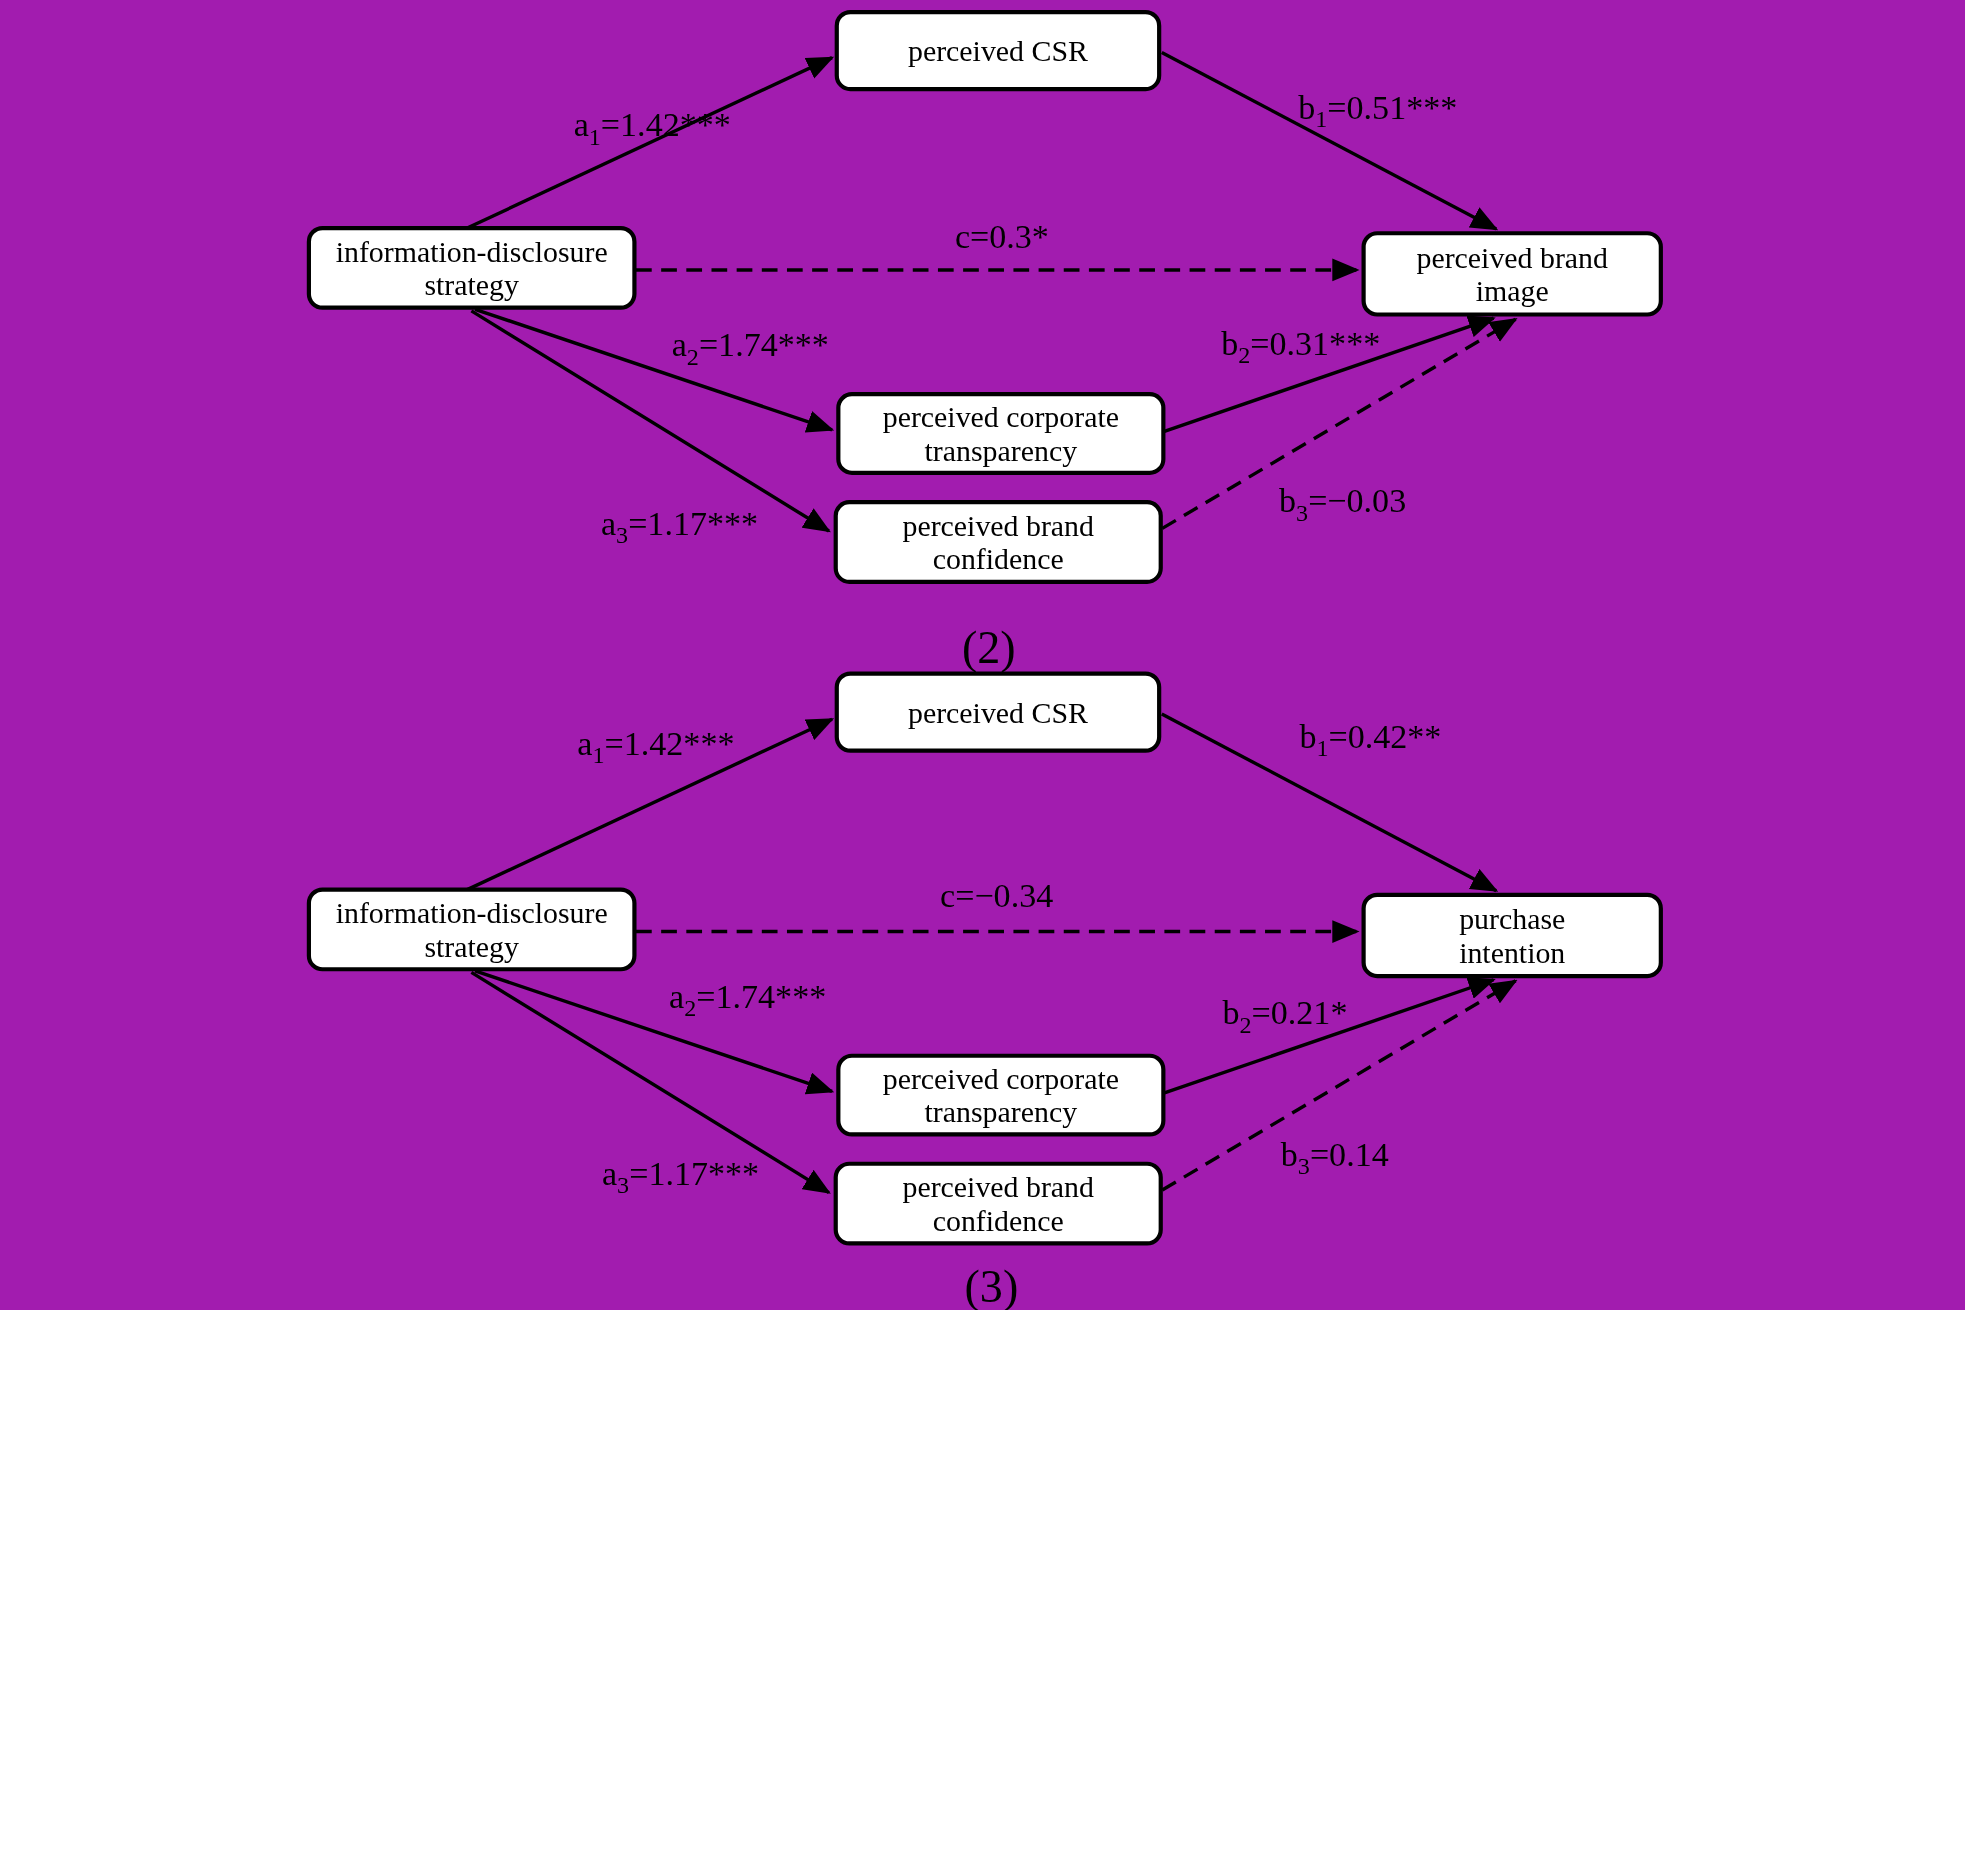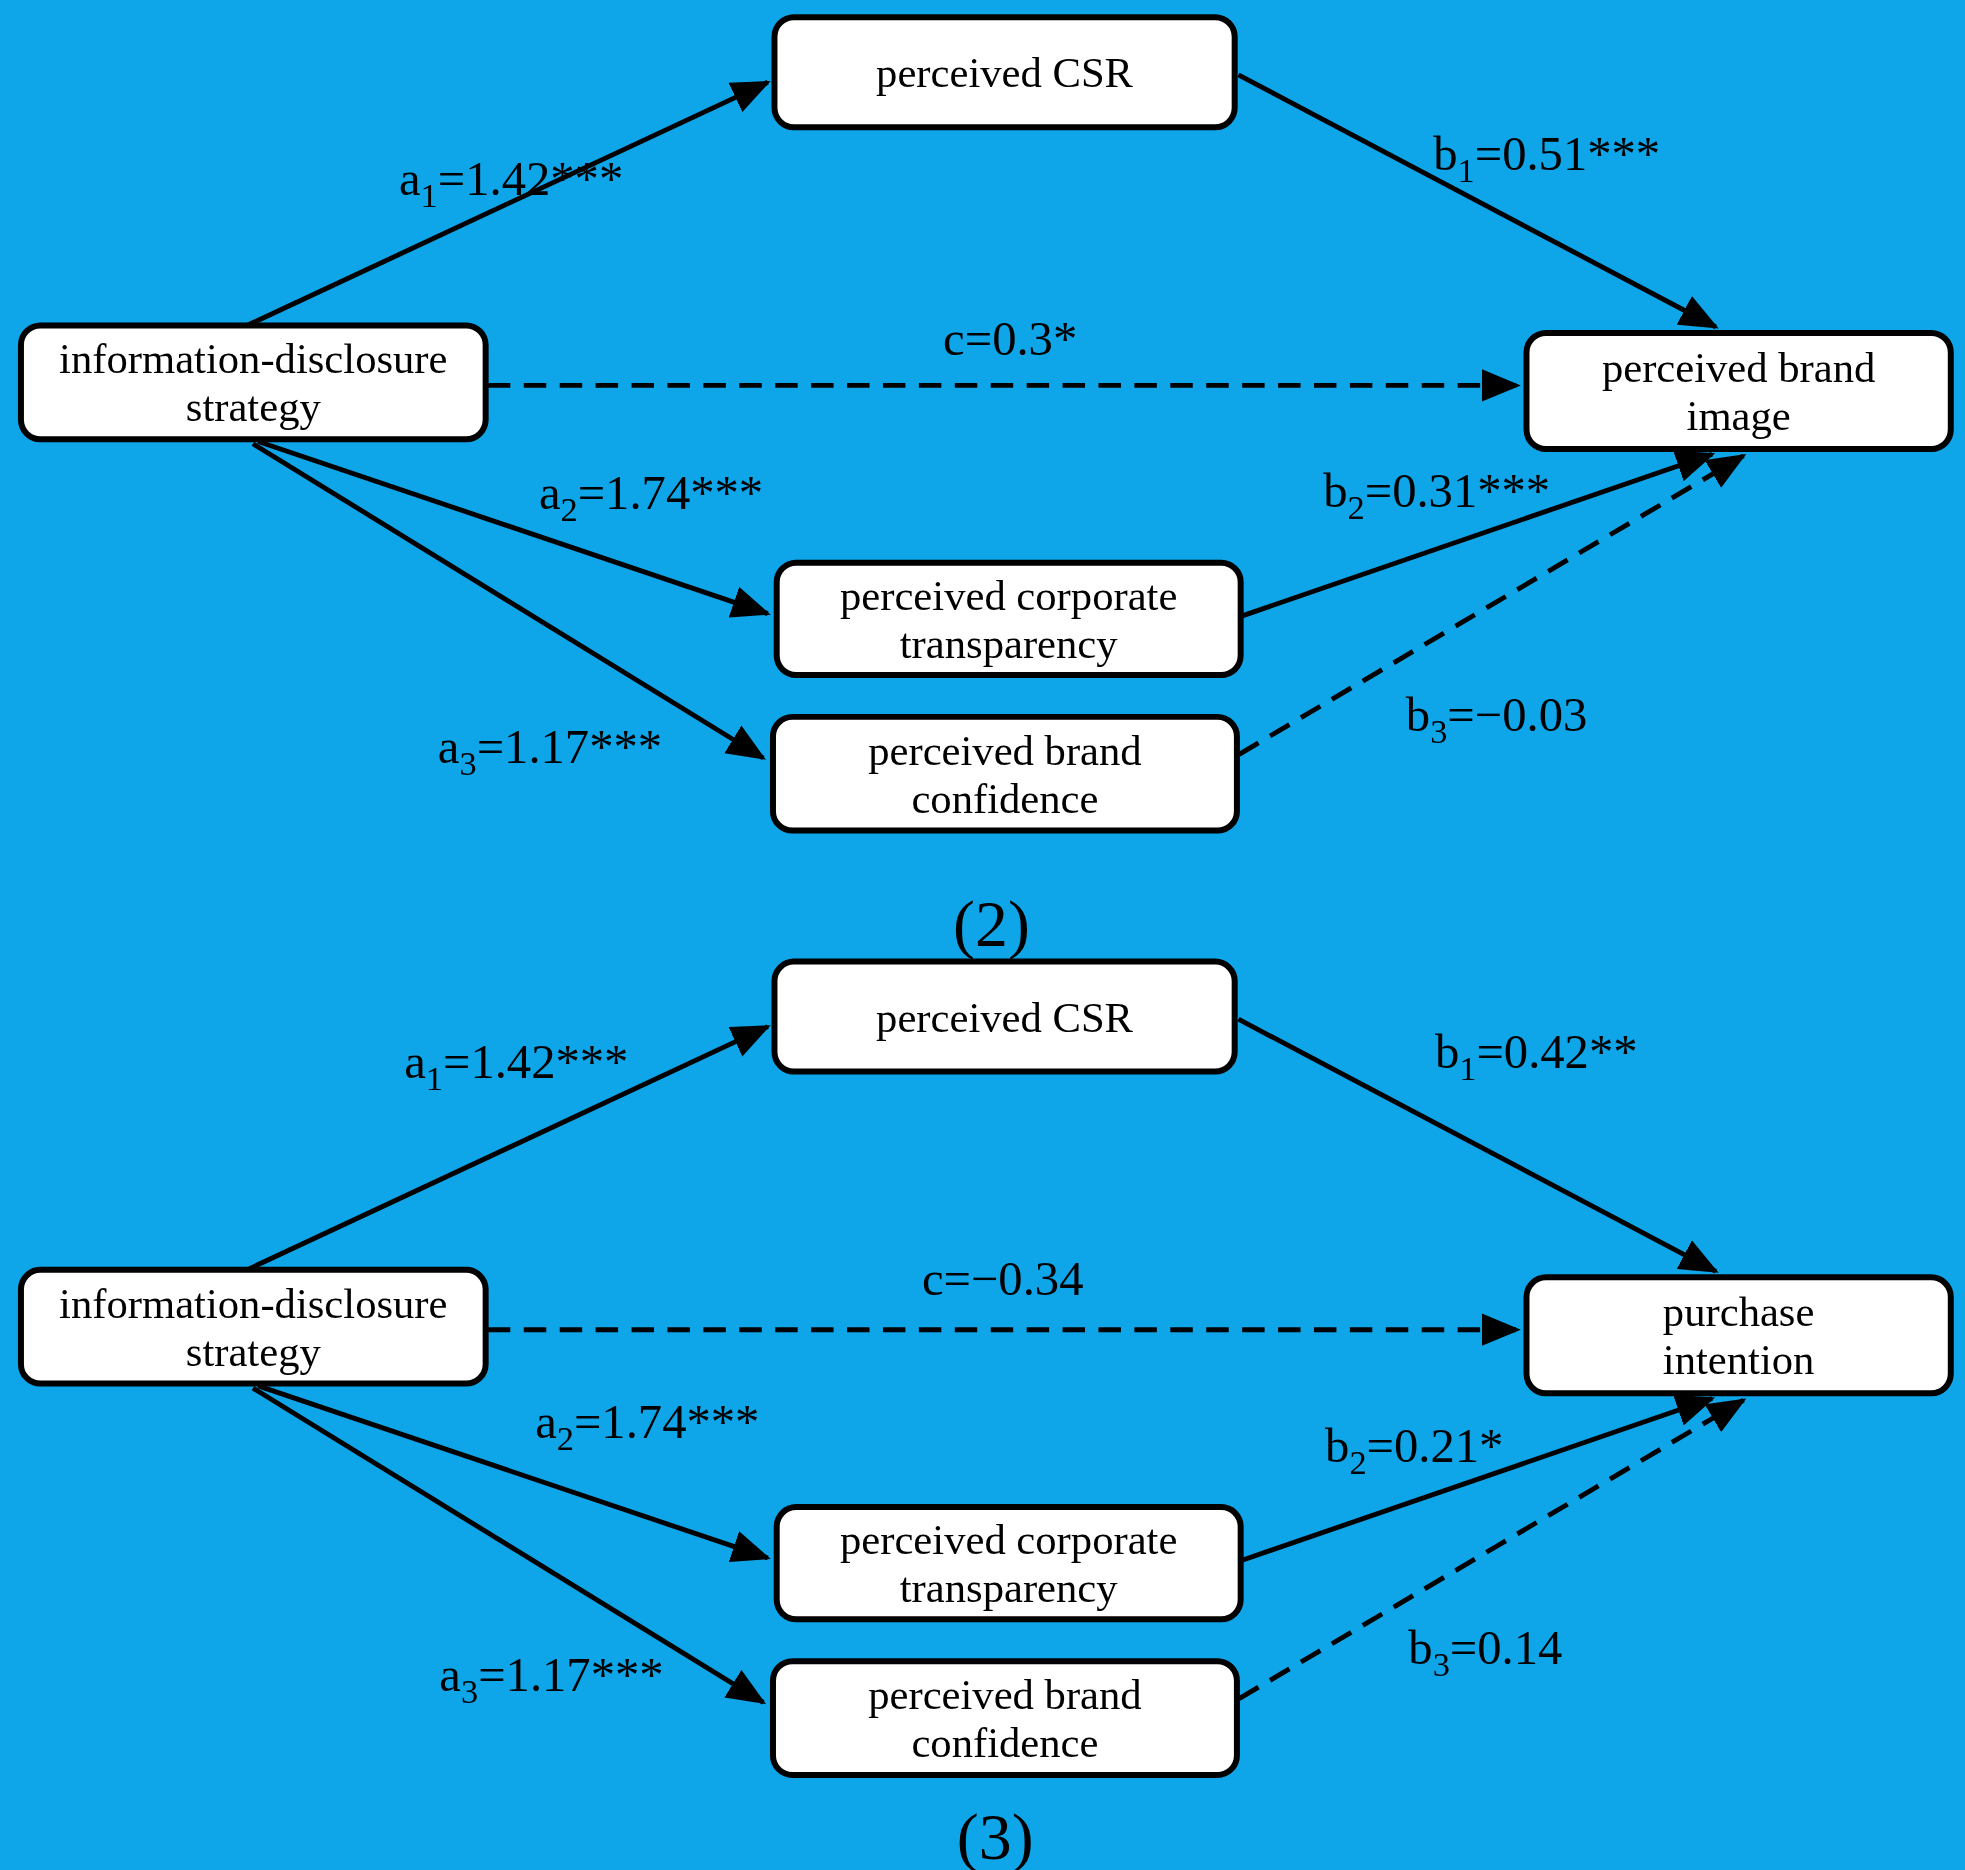--- a/index.html
+++ b/index.html
@@ -1,20 +1,20 @@
 <!DOCTYPE html>
 <html style="font-size:12px"><head>
 <meta charset="utf-8">
 <style>
   html, body { margin: 0; padding: 0; background: #ffffff; }
   #stage {
     position: relative;
     width: 1965px;
-    height: 1870px;
-    background: #0ea5e9;
+    height: 1310px;
+    background: #a21caf;
     font-family: "Liberation Serif", serif;
   }
   #diagram-svg { position: absolute; left: 0; top: 0; width: 100%; height: 100%; }
   .nodebox   { fill: #ffffff; stroke: #000000; stroke-width: 8; }
   .edge      { stroke: #000000; stroke-width: 6.5; fill: none; }
   .edge.dashed { stroke-dasharray: 30 18; }
   .nodelabel { font-family: "Liberation Serif", serif; font-size: 57px; fill: #000000; }
   .edgelabel { font-family: "Liberation Serif", serif; font-size: 65px; fill: #000000; }
   .edgelabel .sub { font-size: 46px; }
   .caption   { font-family: "Liberation Serif", serif; font-size: 88px; fill: #000000; }

